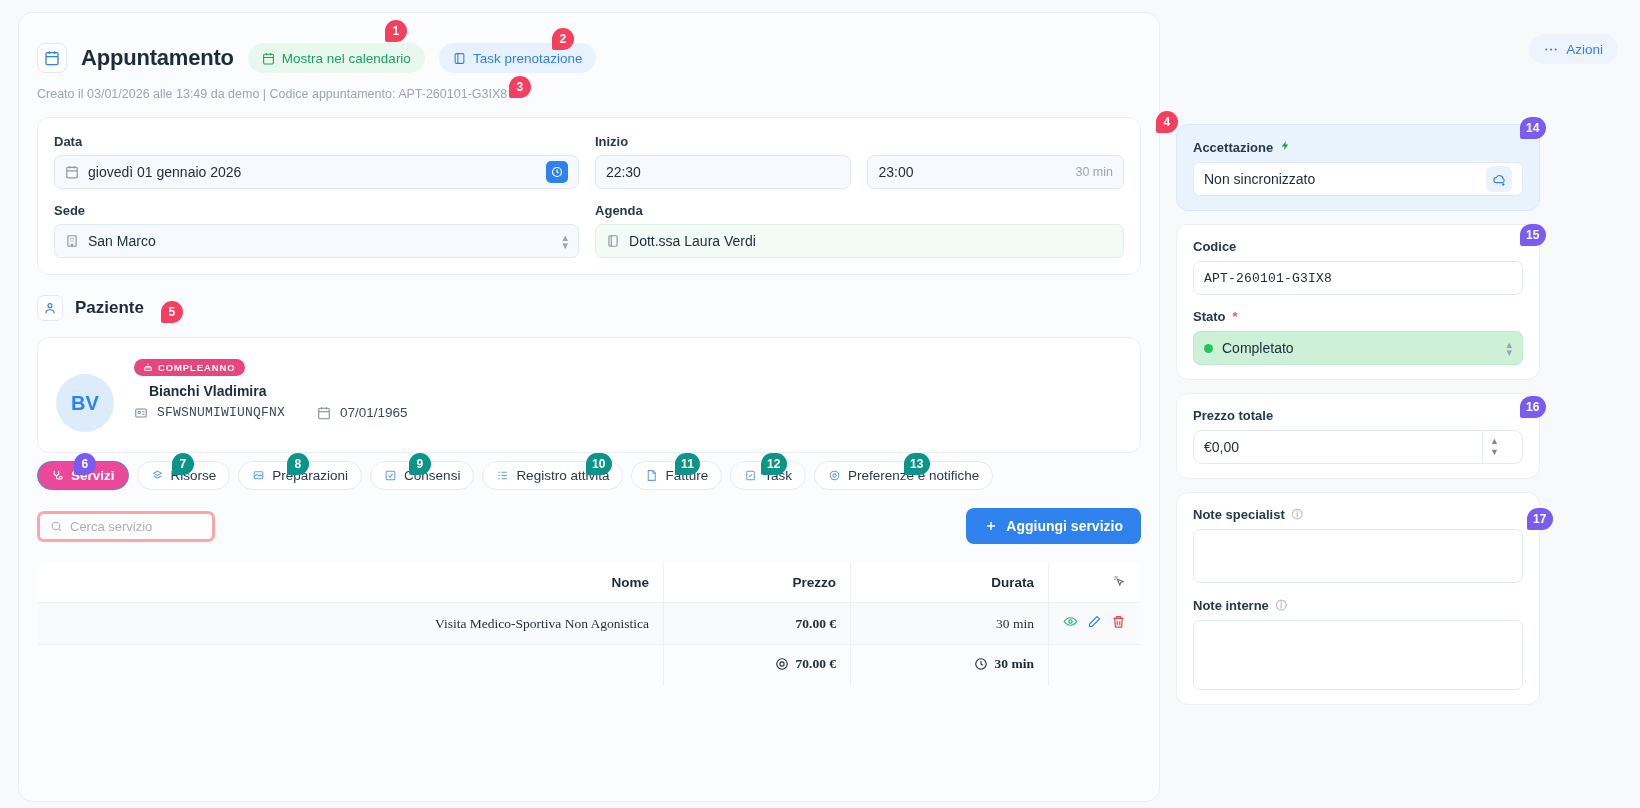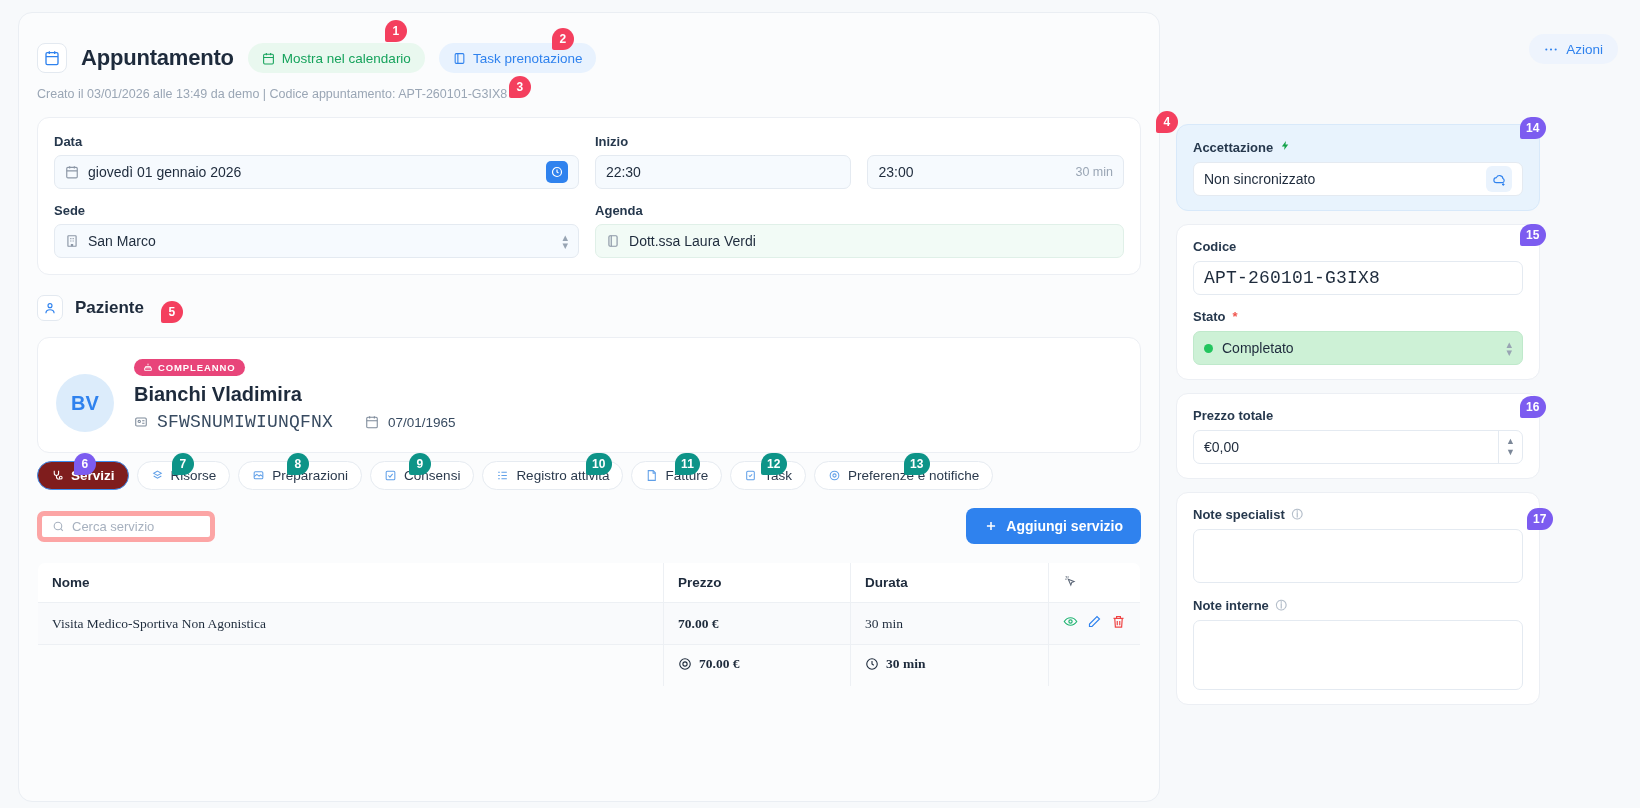--- a/index.html
+++ b/index.html
@@ -94,52 +94,52 @@
     background: #dcecfb; color: #2f82ee;
     font-size: 20px; font-weight: 700;
     display: flex; align-items: center; justify-content: center;
     margin-top: 16px; flex: none;
   }
   .bday {
     display: inline-flex; align-items: center; gap: 5px;
     background: #e8457a; color: #fff; border-radius: 10px;
     padding: 3px 9px; font-size: 9.5px; font-weight: 700; letter-spacing: .9px;
   }
-  .pname { font-size: 20px; font-weight: 600; margin-top: 7px; }
+  .pname { font-size: 14px; font-weight: 600; margin-top: 7px; margin-left: 15px; }
   .prow { display: flex; align-items: center; gap: 9px; margin-top: 6px; font-size: 13.5px; color: #384b61; }
   .prow .gap { width: 14px; }
-  .mono { font-family: "Liberation Mono", monospace; font-size: 18px; letter-spacing: .2px; }
+  .mono { font-family: "Liberation Mono", monospace; font-size: 13px; letter-spacing: .2px; }
 
   
   .tabs { display: flex; gap: 8px; padding: 0 0 0 18px; margin-top: 8px; flex-wrap: nowrap; }
   .tab {
     display: inline-flex; align-items: center; gap: 7px;
     height: 29px; padding: 0 13px; border-radius: 15px;
     border: 1px solid #e6ebf1; background: #fff;
     font-size: 13.5px; color: #2b3a4d; white-space: nowrap; cursor: pointer;
   }
-  .tab.active { background: #7f1d1d; border-color: #3b8ef0; color: #fff; font-weight: 600; }
+  .tab.active { background: #ec4899; border-color: #3b8ef0; color: #fff; font-weight: 600; }
   .tab.active svg { stroke: #fff; }
 
   
   .srv { padding: 18px; }
   .srv-top { display: flex; align-items: center; }
   .search {
-    width: 178px; height: 31px; border: 5px solid #fca5a5; border-radius: 7px;
+    width: 178px; height: 31px; border: 3px solid #fca5a5; border-radius: 7px;
     background: #fff; display: flex; align-items: center; gap: 7px; padding: 0 10px;
     font-size: 13px; color: #a7b1bf;
   }
   .add-btn {
     margin-left: auto; display: inline-flex; align-items: center; gap: 8px;
     height: 36px; padding: 0 18px; border-radius: 8px;
     background: #2f82ee; color: #fff; font-size: 14px; font-weight: 600; cursor: pointer;
   }
   table { width: 100%; border-collapse: collapse; margin-top: 18px;
           border: 1px solid #e7ebf0; border-radius: 8px; overflow: hidden; }
-  th, td { text-align: left; padding: 11px 14px; font-size: 13.5px; border-bottom: 1px solid #edf0f4; }
+  th, td { text-align: right; padding: 11px 14px; font-size: 13.5px; border-bottom: 1px solid #edf0f4; }
   th { font-weight: 700; color: #1e2b3c; background: #fff; border-right: 1px solid #edf0f4; }
   td { border-right: 1px solid #edf0f4; font-family: Liberation Serif, serif; }
   th:last-child, td:last-child { border-right: none; }
   tr.data td { background: #f9fafc; }
   .b { font-weight: 700; }
   .acts { display: flex; gap: 9px; align-items: center; }
   .acts span { cursor: pointer; }
   .tot { display: inline-flex; align-items: center; gap: 7px; font-weight: 700; }
 
   
@@ -482,21 +482,21 @@
       </div>
       <div class="sinp green">
         <span class="dot"></span>
         <span>Completato</span>
         <span class="chev">▴<br>▾</span>
       </div>
     </div>
 
     <div class="sp">
       <div class="lab">Prezzo totale</div>
-      <div class="sinp" style="padding-right:0;">
+      <div class="sinp" style="padding-right:16px;border-radius:9px;">
         <span>€0,00</span>
         <span class="stepper">▲<br>▼</span>
       </div>
     </div>
 
     <div class="sp">
       <div class="lab">
         <span>Note specialist</span>
         <span class="info-i">ⓘ</span>
       </div>

